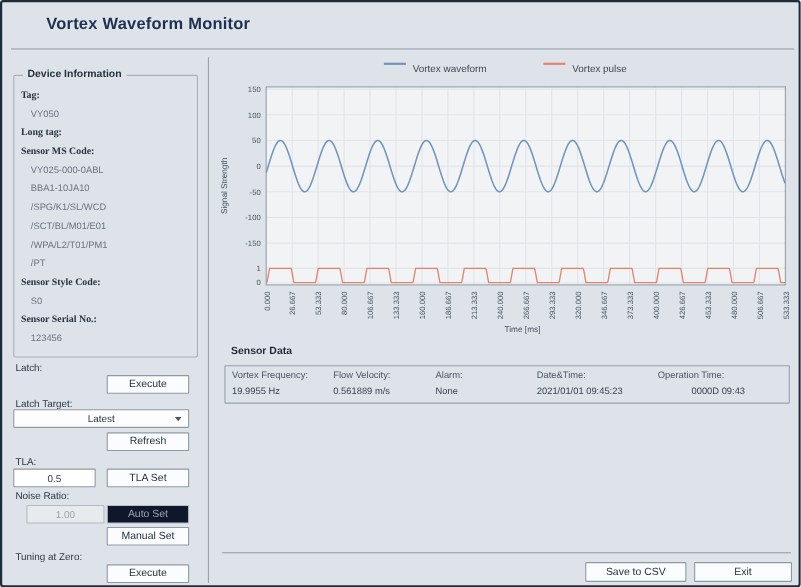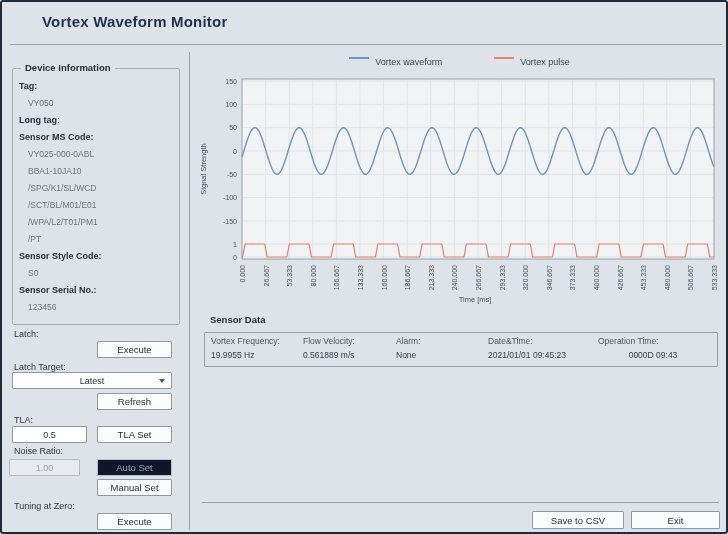--- a/index.html
+++ b/index.html
@@ -16,21 +16,21 @@
   .vdiv{position:absolute;width:1px;background:#9aa2aa;}
   .groupbox{
     position:absolute;left:10px;top:66px;width:168px;height:257px;
     border:1px solid #a7b0b8;border-radius:2px;box-sizing:border-box;
   }
   .groupbox-title{
     position:absolute;top:-7px;left:8px;background:#dee3e9;padding:0 4px;
     font-weight:bold;font-size:9.5px;color:#22303d;white-space:nowrap;
   }
   #device-fields{padding-top:9px;}
-  .di-label{font-weight:bold;font-size:9px;color:#26333f;line-height:17px;padding-left:6px;}
+  .di-label{font-weight:bold;font-size:9px;color:#26333f;line-height:17px;padding-left:6px;font-family:Liberation Serif, serif;}
   .di-value{font-size:8.5px;color:#68737e;line-height:17px;padding-left:15px;}
   .lbl{position:absolute;font-size:9px;color:#2a3845;white-space:nowrap;}
   .btn{
     position:absolute;display:flex;align-items:center;justify-content:center;
     background:#fbfcfd;border:1px solid #8f99a3;border-radius:1px;
     font-size:9.5px;color:#1f2c38;box-sizing:border-box;cursor:default;
   }
   .btn.disabled{color:#9aa4ad;background:#0f172a;border-color:#b9c0c6;}
   .txtinput{
     position:absolute;box-sizing:border-box;border:1px solid #8f99a3;border-radius:1px;
@@ -106,21 +106,21 @@
     <span>Latest</span>
     <span class="dd-arrow"></span>
   </div>
   <div class="btn" style="left:95px;top:391px;width:75px;height:17px;">Refresh</div>
 
   <div class="lbl" style="left:12px;top:413px;">TLA:</div>
   <input class="txtinput" style="left: 10px; top: 424px; width: 75px; height: 17px;" value="0.5">
   <div class="btn" style="left:95px;top:424px;width:75px;height:17px;">TLA Set</div>
 
   <div class="lbl" style="left:12px;top:444px;">Noise Ratio:</div>
-  <input class="txtinput" disabled="" style="left: 7px; top: 457px; width: 71px; height: 17px;" value="1.00">
+  <input class="txtinput" disabled="" style="left: 22px; top: 457px; width: 71px; height: 17px;" value="1.00">
   <div class="btn disabled" style="left:95px;top:457px;width:75px;height:17px;">Auto Set</div>
   <div class="btn" style="left:95px;top:477px;width:75px;height:17px;">Manual Set</div>
 
   <div class="lbl" style="left:12px;top:499px;">Tuning at Zero:</div>
   <div class="btn" style="left:95px;top:511px;width:75px;height:17px;">Execute</div>
 
   <div class="legend">
     <div class="legend-item">
       <span class="legend-line" style="background: rgb(111, 149, 188);"></span>
       <span class="legend-label">Vortex waveform</span>

